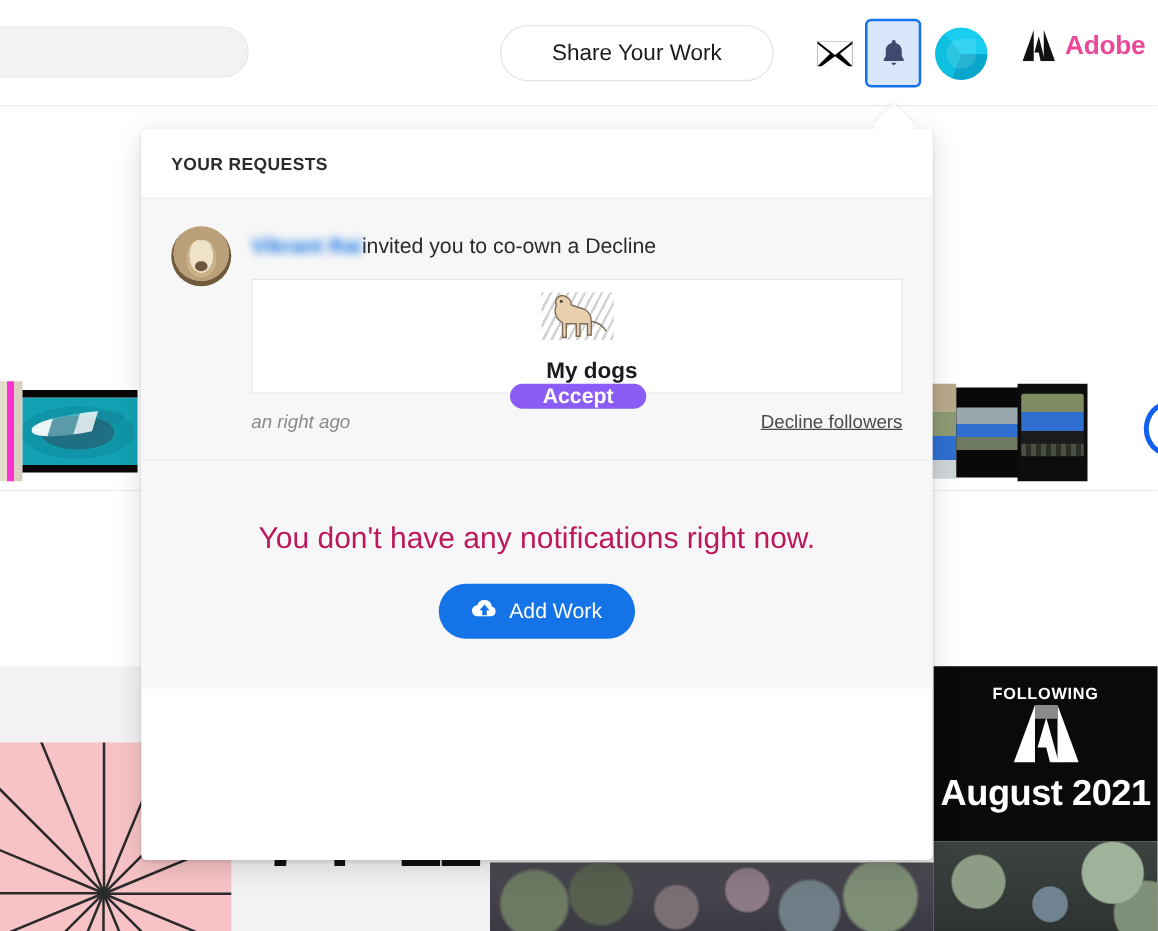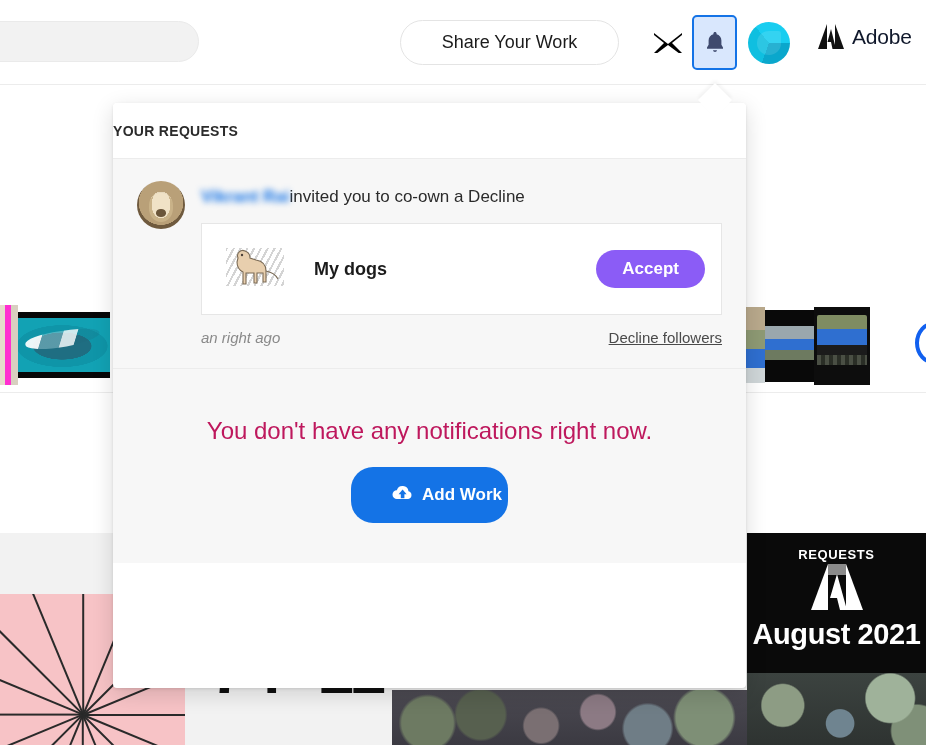--- a/index.html
+++ b/index.html
@@ -156,40 +156,40 @@
   .avatar-circle {
     width:42px; height:42px; border-radius:50%;
     background: conic-gradient(from 200deg at 50% 50%, #0fbfe0 0deg 120deg, #18cdf0 120deg 250deg, #0aa7cc 250deg 360deg);
     position:relative;
   }
   .avatar-circle::after{
     content:""; position:absolute; left:22%; top:22%; width:56%; height:56%;
     background: rgba(255,255,255,.12); border-radius:50% 10% 50% 50%;
   }
   .adobe-logo { position:absolute; left:818px; top:24px; display:flex; align-items:center; gap:8px; }
-  .adobe-word { font-size:21px; font-weight:400; color:#0f172a; letter-spacing:-.2px; }
+  .adobe-word { font-size:21px; font-weight:700; color:#ec4899; letter-spacing:-.2px; }
 
   
   .dropdown {
     position:absolute; left:113px; top:103px; width:633px; height:585px;
     background:#ffffff;
     border-radius:4px;
     box-shadow: 0 1px 3px rgba(0,0,0,.10), 0 6px 22px rgba(0,0,0,.14);
     z-index: 30;
     overflow:hidden;
   }
   .dd-arrow {
     position:absolute; left:703px; top:88px; width:24px; height:24px;
     background:#fff; transform: rotate(45deg);
     box-shadow: -2px -2px 4px rgba(0,0,0,.05);
     z-index: 31;
   }
   .dd-section-head {
     height:56px; display:flex; align-items:center;
-    border-bottom:1px solid #ececec;
+    padding-left:24px; border-bottom:1px solid #ececec;
     font-size:14px; font-weight:700; color:#2b2b2b; letter-spacing:.3px;
     background:#fff;
   }
   .dd-body { background:#f7f7f7; }
 
   .request-row { padding: 22px 24px 0 24px; display:flex; }
   .req-avatar {
     width:48px; height:48px; border-radius:50%; flex:none; margin-right:16px;
     background: radial-gradient(circle at 50% 45%, #e6d8bc 0 30%, #b9a078 31% 62%, #6f5a3e 63% 100%);
     position:relative; overflow:hidden;
@@ -205,21 +205,21 @@
   }
   .req-main { flex:1; min-width:0; }
   .req-text { font-size:17px; color:#2b2b2b; line-height:1.2; padding-top:6px; }
   .req-user {
     color:#1473e6; font-weight:600;
     filter: blur(3.2px);
     display:inline-block;
   }
   .project-card {
     margin-top:16px; background:#fff; border:1px solid #e6e6e6;
-    height:92px; display:flex; align-items:center; padding:0 16px 0 18px;
+    height:92px; display:flex; align-items:center; padding:0 16px 0 18px;flex-direction:column;
   }
   .pc-thumb {
     width:72px; height:62px; flex:none; position:relative; overflow:hidden;
     background:#fff;
   }
   .pc-thumb .scribble {
     position:absolute; left:6px; top:10px; width:58px; height:38px;
     background: repeating-linear-gradient(118deg, #cfcfcf 0 2px, rgba(255,255,255,0) 2px 6px);
     opacity:.9;
   }
@@ -243,23 +243,23 @@
 
   .empty-state {
     background:#f7f7f7; padding: 48px 40px 40px 40px; text-align:center;
   }
   .empty-title { font-size:24px; color:#be185d; font-weight:400; }
   .empty-sub {
     font-size:17px; color:#666; margin-top:14px; line-height:1.45;
     max-width:520px; margin-left:auto; margin-right:auto;
   }
   .add-work-btn {
-    margin:22px auto 0 auto; display:flex; align-items:center; justify-content:flex-end; gap:9px;
+    margin:22px auto 0 auto; display:flex; align-items:center; justify-content:center; gap:9px;
     background:#1473e6; color:#fff; border:none; border-radius:22px;
-    height:56px; width:157px; font-size:17px; font-weight:700; cursor:pointer;
+    height:44px; width:157px; font-size:17px; font-weight:400; cursor:pointer;
     font-family:"Liberation Sans", sans-serif;
   }
 </style>
 </head>
 <body>
 
 <div class="page">
 
   <div class="gallery-row-1">
     <div class="thumb tb-left-strip"></div>
@@ -300,21 +300,21 @@
       <div class="ray" style="transform: rotate(337.5deg);"></div>
     </div>
 
   <div class="thumb tb-74">
     <span>74–11</span>
   </div>
 
   <div class="thumb tb-succulents"></div>
 
   <div class="thumb tb-following">
-    <div class="flabel">REQUESTS</div>
+    <div class="flabel">FOLLOWING</div>
     <div class="alogo">
       <svg width="52" height="46" viewBox="0 0 52 46" aria-hidden="true">
         <polygon points="0,46 17,0 17,46" fill="#ffffff"></polygon>
         <polygon points="52,46 35,0 35,46" fill="#ffffff"></polygon>
         <polygon points="26,10 36,46 29,46 26,34 19,34" fill="#ffffff"></polygon>
         <rect x="17" y="0" width="18" height="11" fill="#8a8a8a"></rect>
       </svg>
     </div>
     <div class="fdate">August 2021</div>
   </div>

